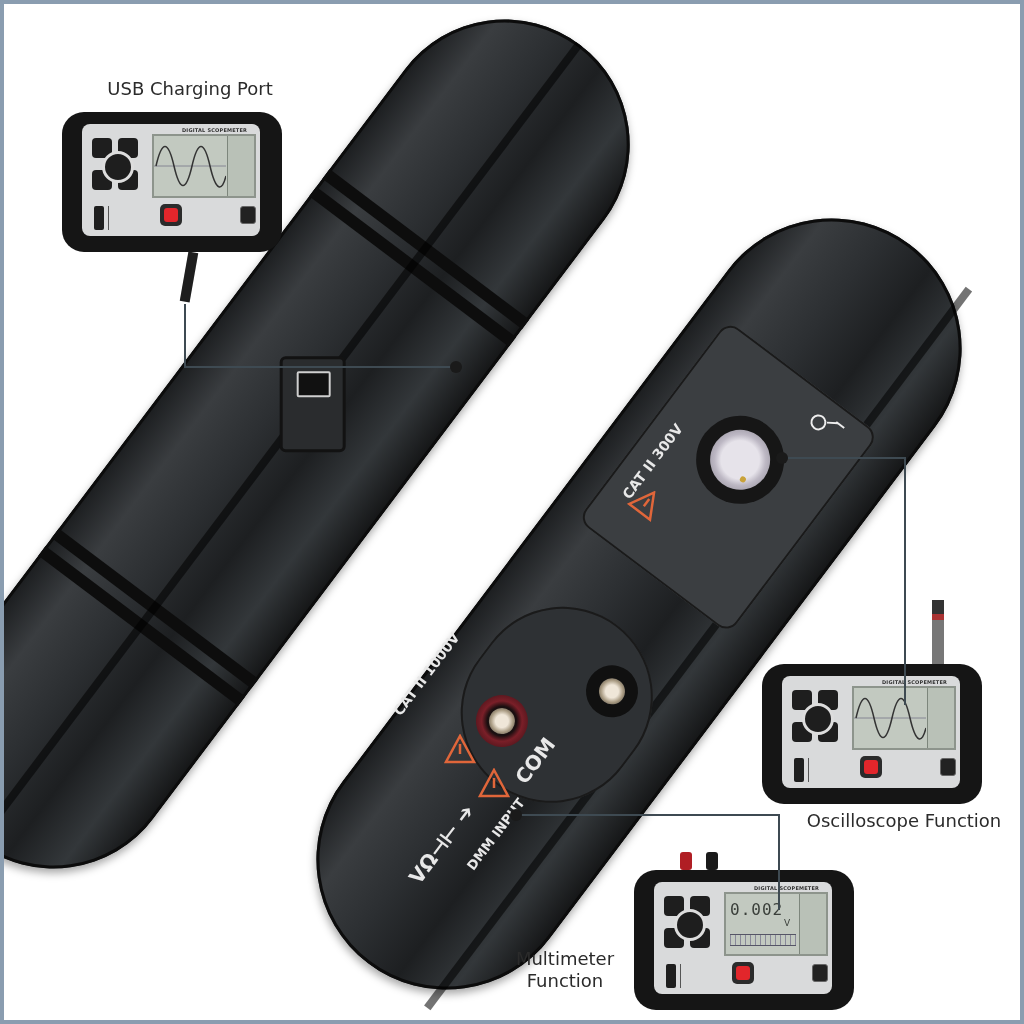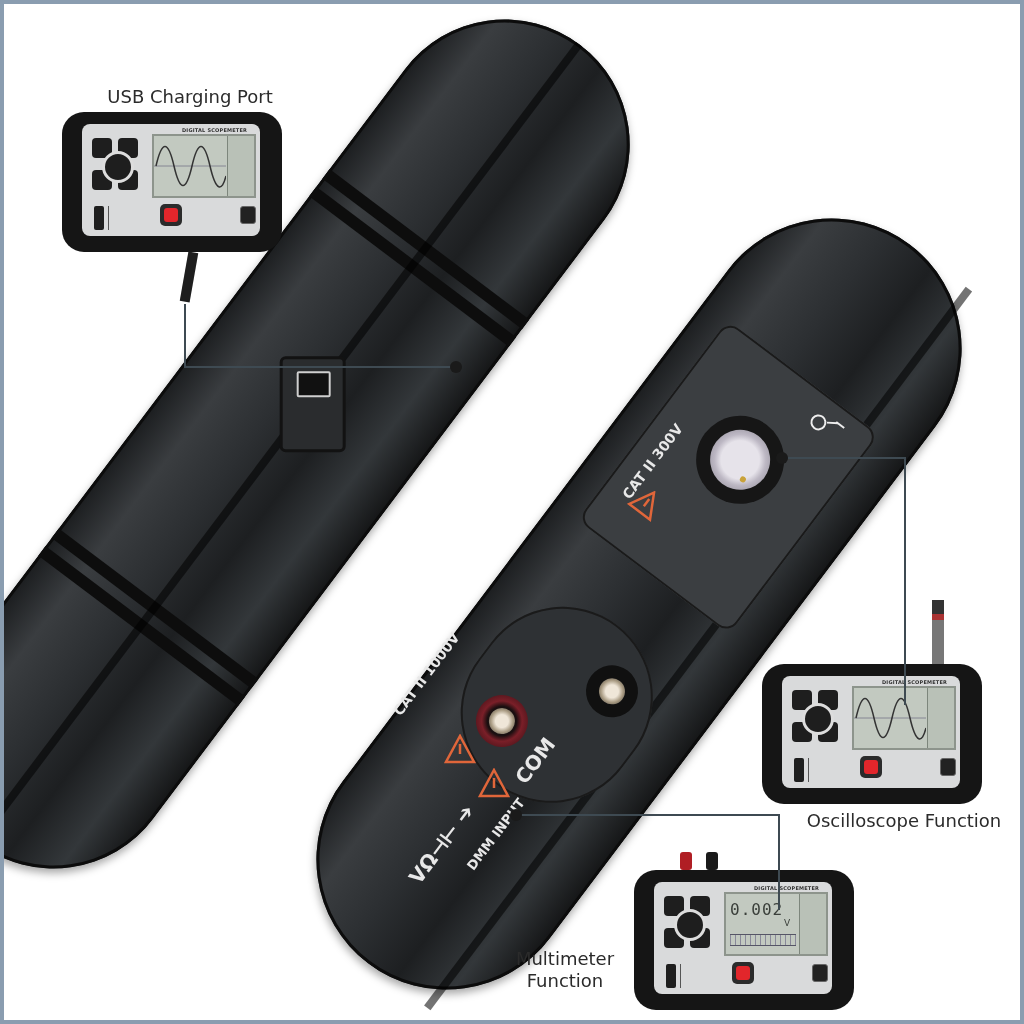--- a/index.html
+++ b/index.html
@@ -99,21 +99,21 @@
     <div class="white-text" style="left:400px; top:870px; font-size:20px; transform:rotate(-53deg); transform-origin:left top;">VΩ⊣⊢ ➔</div>
     <svg style="position:absolute; left:440px; top:730px;" width="32" height="30" viewBox="0 0 32 30">
       <polygon points="16,2 30,28 2,28" fill="none" stroke="#e0663a" stroke-width="2.5"></polygon>
       <line x1="16" y1="10" x2="16" y2="20" stroke="#e0663a" stroke-width="2.5"></line>
     </svg>
     <svg style="position:absolute; left:474px; top:764px;" width="32" height="30" viewBox="0 0 32 30">
       <polygon points="16,2 30,28 2,28" fill="none" stroke="#e0663a" stroke-width="2.5"></polygon>
       <line x1="16" y1="10" x2="16" y2="20" stroke="#e0663a" stroke-width="2.5"></line>
     </svg>
 
-    <div class="label" style="left:86px; top:82px; width:200px;">USB Charging Port</div>
+    <div class="label" style="left:86px; top:74px; width:200px;">USB Charging Port</div>
     <div class="label" style="left:780px; top:806px; width:240px;">Oscilloscope Function</div>
     <div class="label" style="left:496px; top:944px; width:130px;">
       <div>Multimeter</div>
       <div>Function</div>
     </div>
 
     <div class="mini" style="left:58px; top:108px;">
       <div class="shell"></div>
       <div class="face">
         <div class="brand">DIGITAL SCOPEMETER</div>

